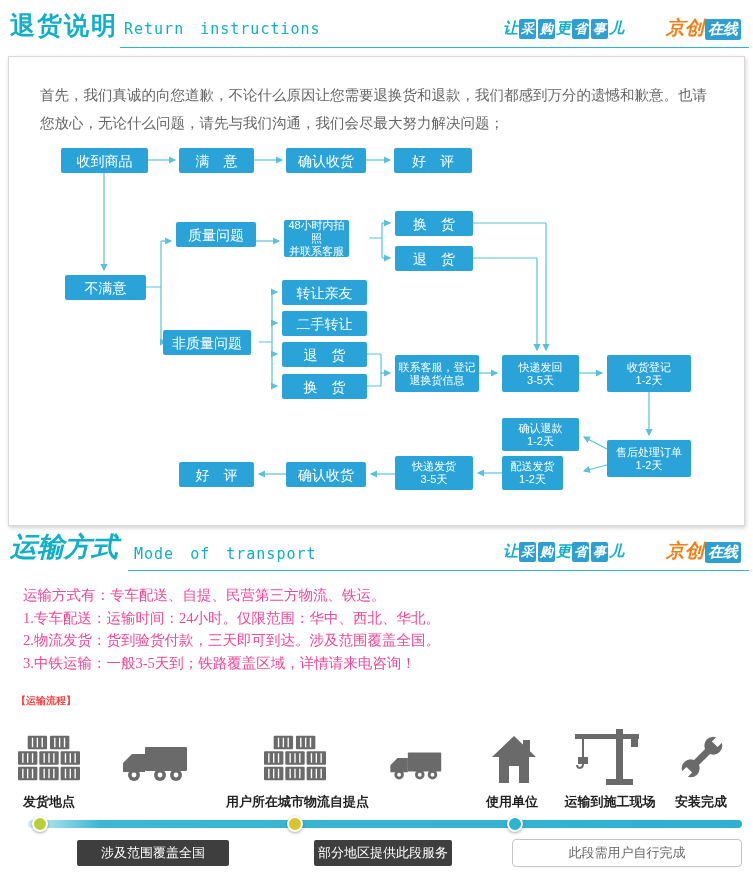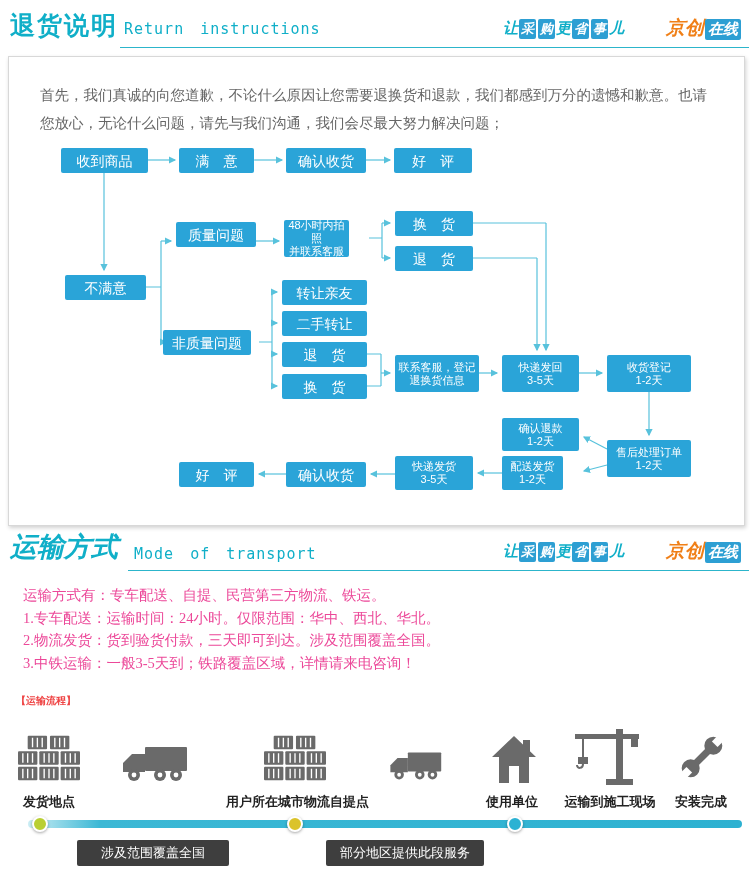--- a/index.html
+++ b/index.html
@@ -232,15 +232,16 @@
   <div class="station-label" style="left:472px;width:80px">使用单位</div>
   <div class="station-label" style="left:557px;width:106px">运输到施工现场</div>
   <div class="station-label" style="left:661px;width:80px">安装完成</div>
 
   <div class="tl-bar"></div>
   <div class="tl-dot" style="left:32px;background:#b9cf33"></div>
   <div class="tl-dot" style="left:287px;background:#dbc32a"></div>
   <div class="tl-dot" style="left:507px;background:#2cb2d3"></div>
 
   <div class="seg seg-dark" style="left:77px;width:152px">涉及范围覆盖全国</div>
-  <div class="seg seg-dark" style="left:326px;width:158px">部分地区提供此段服务</div>
+  <div class="seg seg-dark" style="left:314px;width:138px">部分地区提供此段服务</div>
+  <div class="seg seg-light" style="left:512px;width:230px">此段需用户自行完成</div>
 
 </div>
 
 </body></html>

